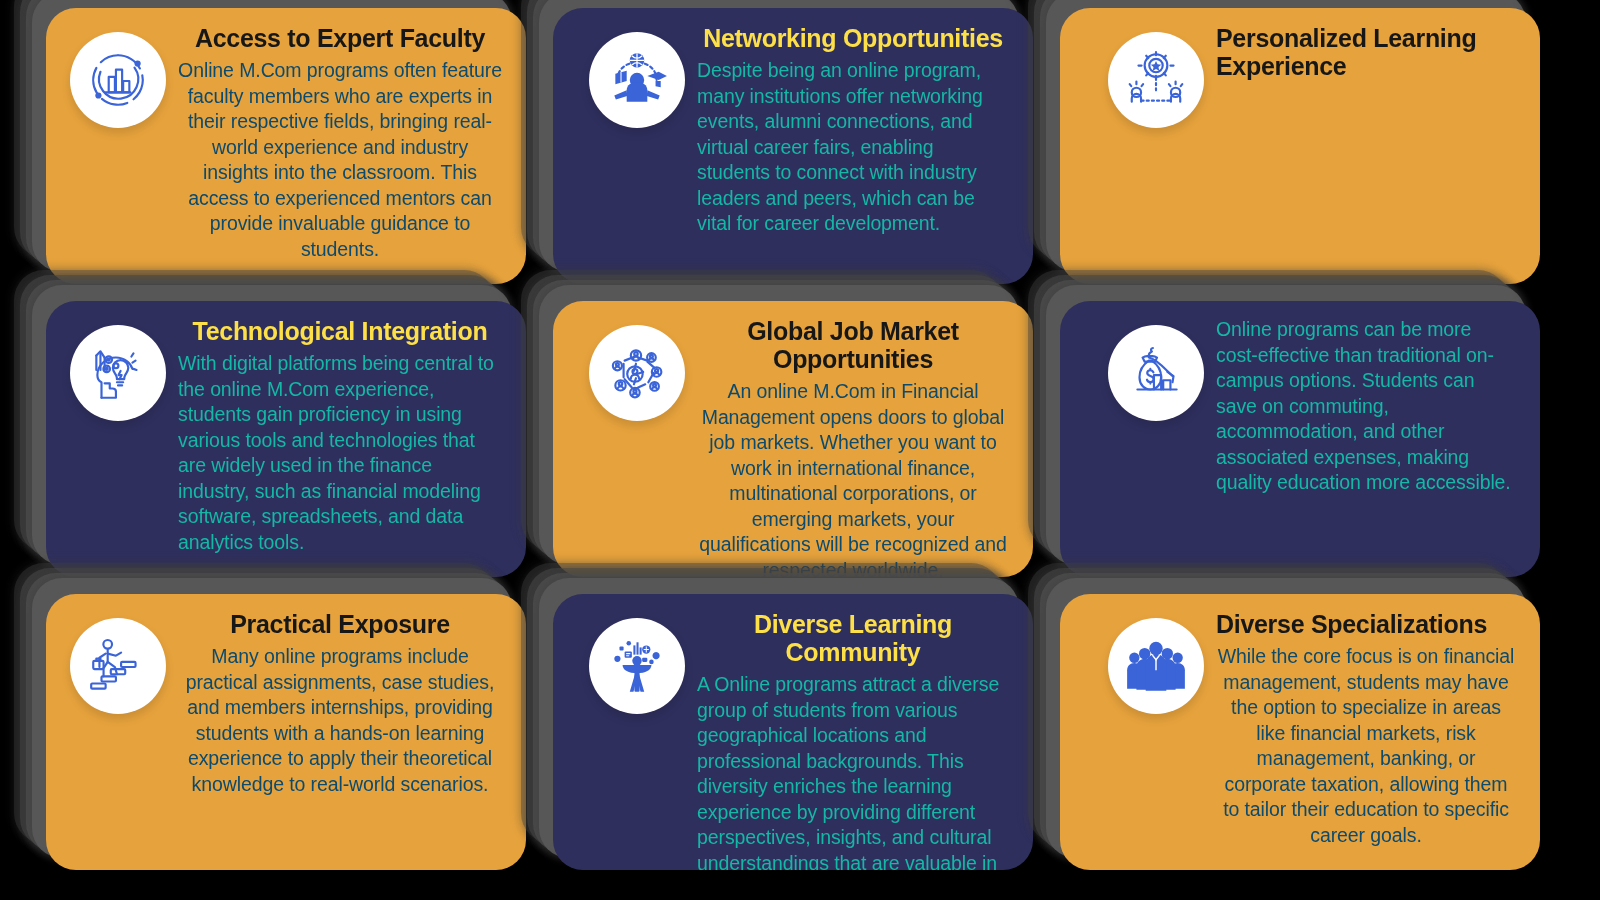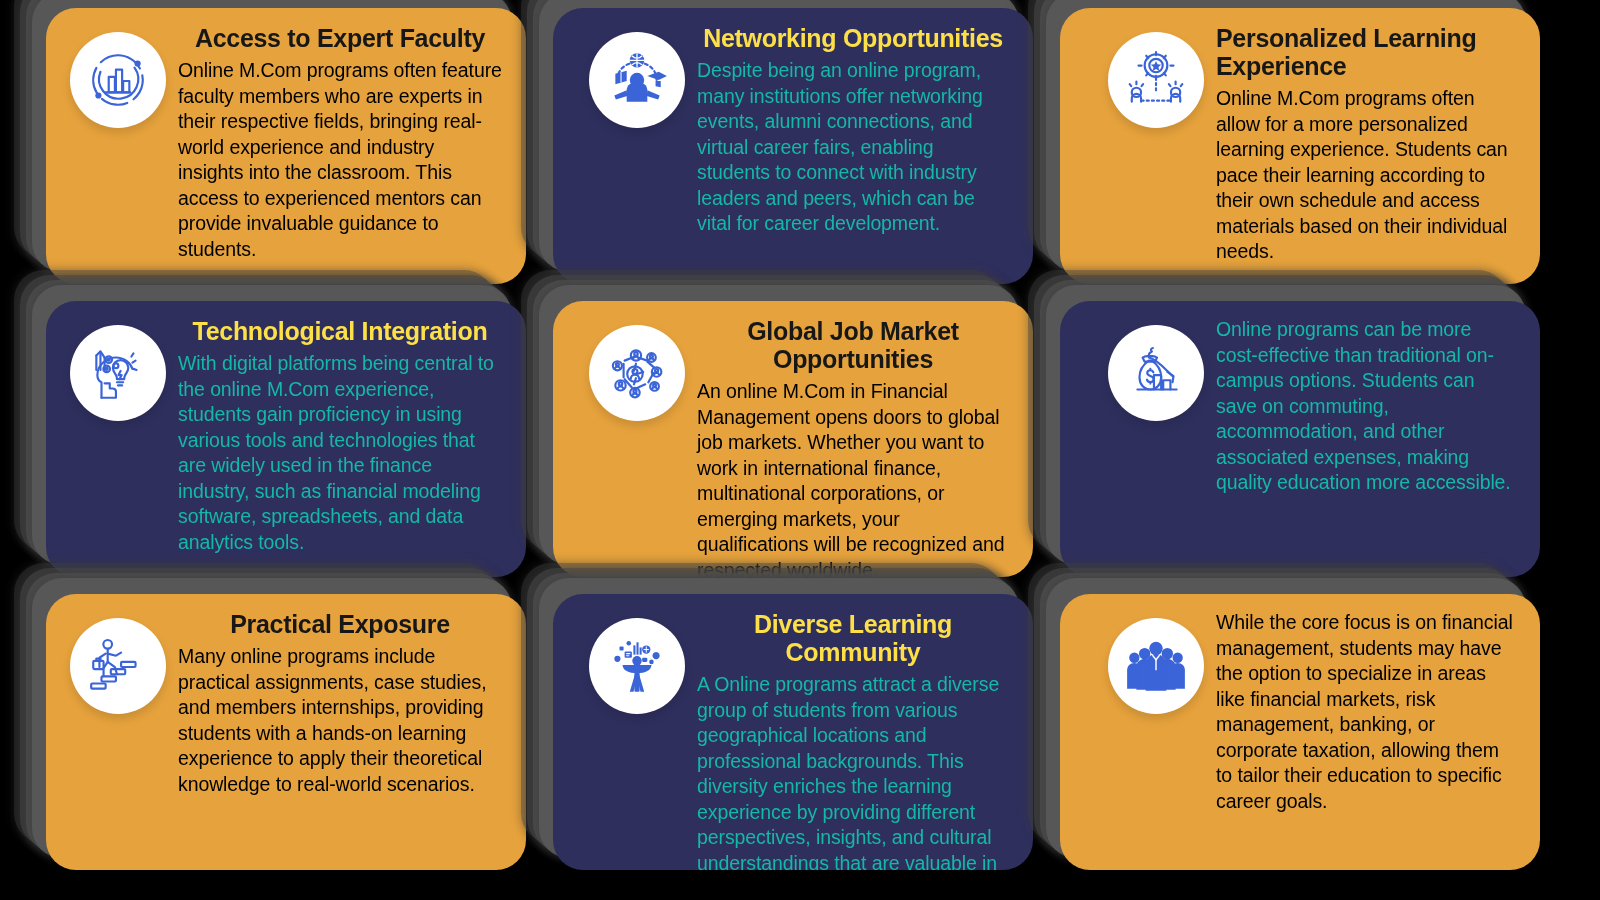--- a/index.html
+++ b/index.html
@@ -88,21 +88,21 @@
     line-height: 1.12;
     letter-spacing: -.3px;
     margin-bottom: 6px;
   }
   .card-body {
     font-size: 19.5px;
     line-height: 1.31;
     letter-spacing: -.1px;
   }
   .orange .card-title { color: #171717; }
-  .orange .card-body  { color: #000000; }
+  .orange .card-body  { color: #0c4a6e; text-align: center; }
   .navy   .card-title { color: #fde047; }
   .navy   .card-body  { color: #14b8a6; }
 
   
   .cell[data-idx="0"] .card-title,
   .cell[data-idx="3"] .card-title,
   .cell[data-idx="6"] .card-title { text-align: center; }
   .cell[data-idx="1"] .card-title,
   .cell[data-idx="4"] .card-title,
   .cell[data-idx="7"] .card-title { text-align: center; }
@@ -192,21 +192,20 @@
         <circle fill="none" stroke="#3a64d8" stroke-width="2.1" stroke-linecap="round" stroke-linejoin="round" cx="51" cy="44" r="4.5"></circle>
         <path fill="none" stroke="#3a64d8" stroke-width="2.1" stroke-linecap="round" stroke-linejoin="round" d="M46.5 53v-3a4.5 4.5 0 0 1 9 0v3"></path>
         <path fill="none" stroke="#3a64d8" stroke-width="2.1" stroke-linecap="round" stroke-linejoin="round" stroke-dasharray="2 3" d="M18 52h28"></path>
         <g fill="none" stroke="#3a64d8" stroke-width="2.1" stroke-linecap="round" stroke-linejoin="round">
                 <path d="M13 36v-2.5M8 38l-1.5-2M18 38l1.5-2M51 36v-2.5M46 38l-1.5-2M56 38l1.5-2"></path>
               </g>
       </svg>
           </div>
           <div class="txt">
             <div class="card-title">Personalized Learning Experience</div>
-            <div class="card-body">Online M.Com programs often allow for a more personalized learning experience. Students can pace their learning according to their own schedule and access materials based on their individual needs.</div>
           </div>
         </div>
       </div>
       <div class="cell" data-idx="3">
         <div class="stack s4"></div>
         <div class="stack s3"></div>
         <div class="stack s2"></div>
         <div class="stack s1"></div>
         <div class="card navy">
           <div class="icon-wrap">
@@ -389,18 +388,19 @@
           <circle cx="32" cy="15" r="6.5"></circle>
                 <path d="M22 30c0-5.5 4.5-9.5 10-9.5S42 24.5 42 30v26H22z"></path>
         </g>
         <g stroke="#fff" stroke-width="1.4" fill="none">
           <path d="M28.5 21.5L32 26l3.5-4.5"></path>
           <path d="M32 26v10"></path>
         </g>
       </svg>
           </div>
           <div class="txt">
+            <div class="card-title">Diverse Specializations</div>
             <div class="card-body">While the core focus is on financial management, students may have the option to specialize in areas like financial markets, risk management, banking, or corporate taxation, allowing them to tailor their education to specific career goals.</div>
           </div>
         </div>
       </div>
     </div>
 </div>
 
 </body></html>

